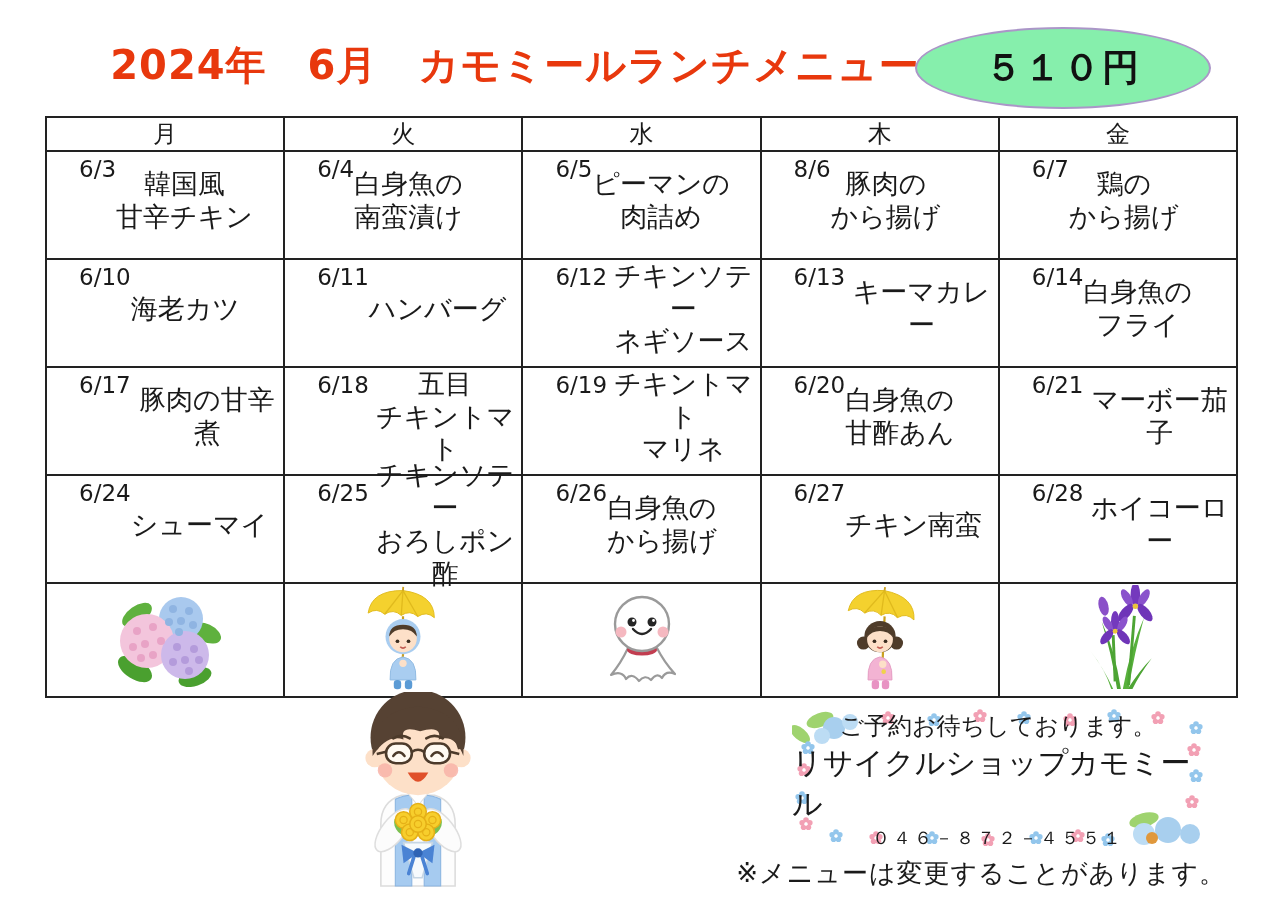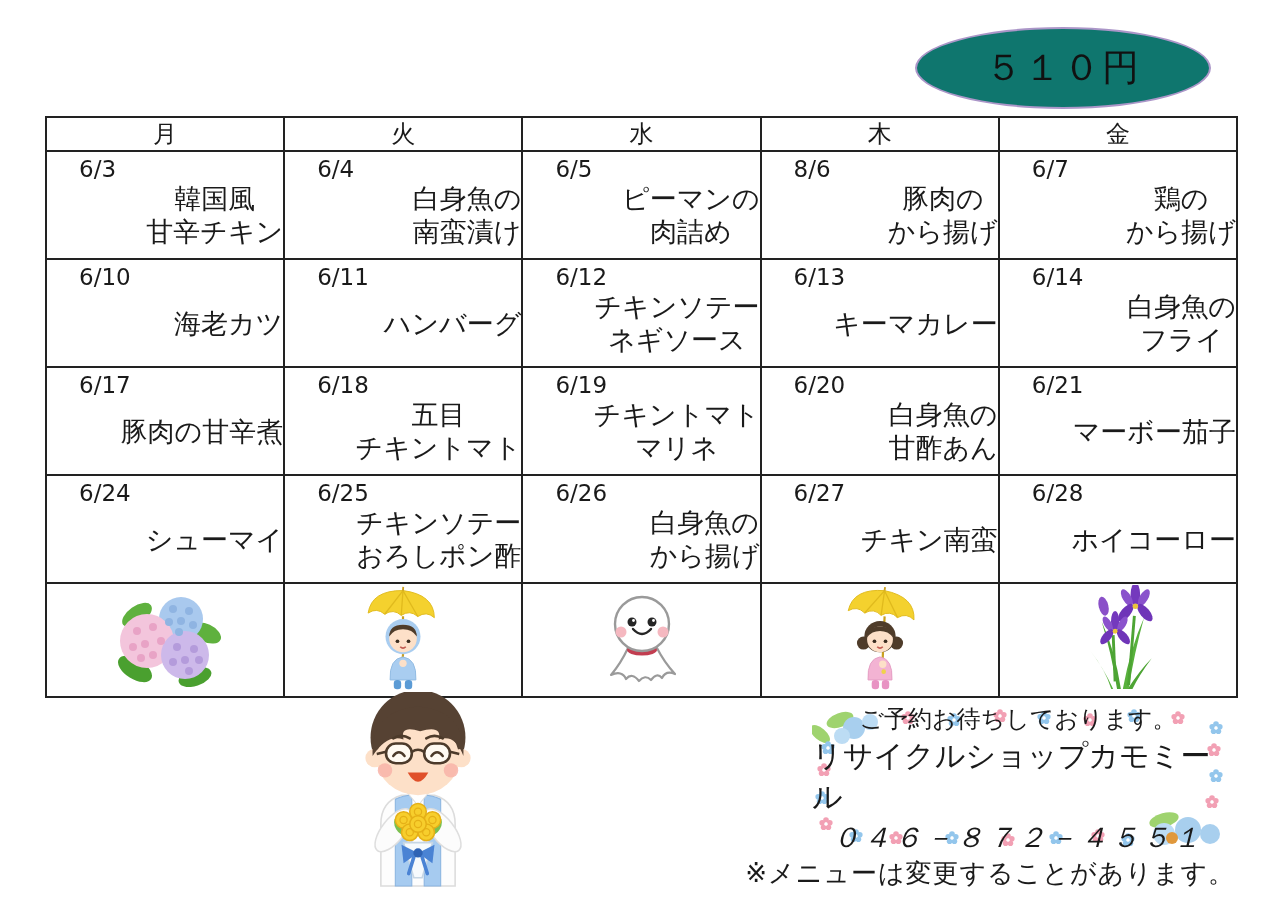--- a/index.html
+++ b/index.html
@@ -8,51 +8,52 @@
     font-family:"DejaVu Sans","Liberation Sans",sans-serif; color:#1a1a1a; overflow:hidden;
   }
   .title {
     position:absolute; left:55px; top:38px; width:920px; text-align:center;
     font-size:40px; font-weight:800; color:#e8380d; letter-spacing:1px; white-space:nowrap;
   }
   .price-oval {
     position:absolute; left:915px; top:27px; width:292px; height:78px;
     border:2px solid #ab96c8; border-radius:50%;
     display:flex; align-items:center; justify-content:center;
-    font-size:37px; letter-spacing:2px; color:#111; background:#0f766e;
+    font-size:37px; letter-spacing:2px; color:#111; background:#86efac;font-weight:bold;
   }
   table.cal {
     position:absolute; left:45px; top:116px; width:1193px;
     border-collapse:collapse; table-layout:fixed; background:#fff;
   }
   .cal th, .cal td { border:2px solid #222; padding:0; }
   .cal th { height:28px; font-size:24px; font-weight:400; text-align:center; }
   .cal tr.week td { height:106px; vertical-align:top; }
-  .cellbox { display:flex; flex-direction:column; height:106px; }
+  .cellbox { display:flex; flex-direction:row; height:106px; }
   .date { font-size:23px; text-align:left; padding:4px 0 0 32px; }
-  .menuwrap { flex:1; display:flex; align-items:center; justify-content:flex-end; padding-bottom:8px; }
+  .menuwrap { flex:1; display:flex; align-items:center; justify-content:flex-start; padding-bottom:8px; }
   .menu { font-size:27px; line-height:1.22; text-align:center; white-space:pre-line; }
   .cal tr.illus td { height:112px; text-align:center; vertical-align:middle; }
   .man-illustration { position:absolute; left:356px; top:692px; }
-  .contact-box { position:absolute; left:812px; top:708px; width:412px; height:140px; }
+  .contact-box { position:absolute; left:792px; top:708px; width:412px; height:140px; }
   .contact-decor { position:absolute; left:0; top:0; }
   .contact-text {
     position:absolute; inset:0; display:flex; flex-direction:column;
     align-items:center; justify-content:center; gap:1px; padding-top:4px;
   }
   .contact-line1 { font-size:24px; }
   .contact-line2 { font-size:30px; }
-  .contact-phone { font-size:28px; letter-spacing:3px;font-style:italic; }
-  .note { position:absolute; right:45px; top:856px; font-size:26px; letter-spacing:1px; white-space:nowrap; }
+  .contact-phone { font-size:18px; letter-spacing:3px; }
+  .note { position:absolute; right:54px; top:856px; font-size:26px; letter-spacing:1px; white-space:nowrap; }
 </style>
 </head>
 <body>
 
 <div class="page">
 
+  <div class="title">2024年　6月　カモミールランチメニュー</div>
 
   <div class="price-oval">
     <span>５１０円</span>
   </div>
 
   <table class="cal">
     <thead>
       <tr>
         <th>月</th>
         <th>火</th>

